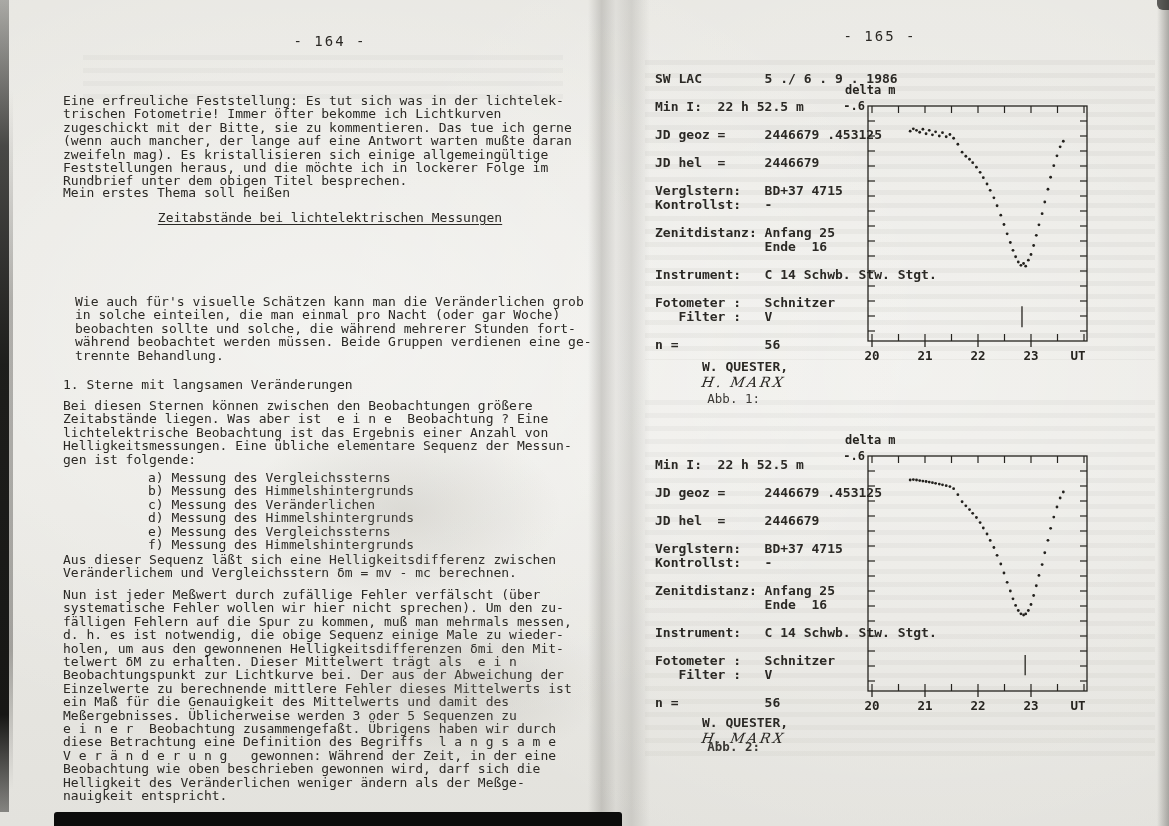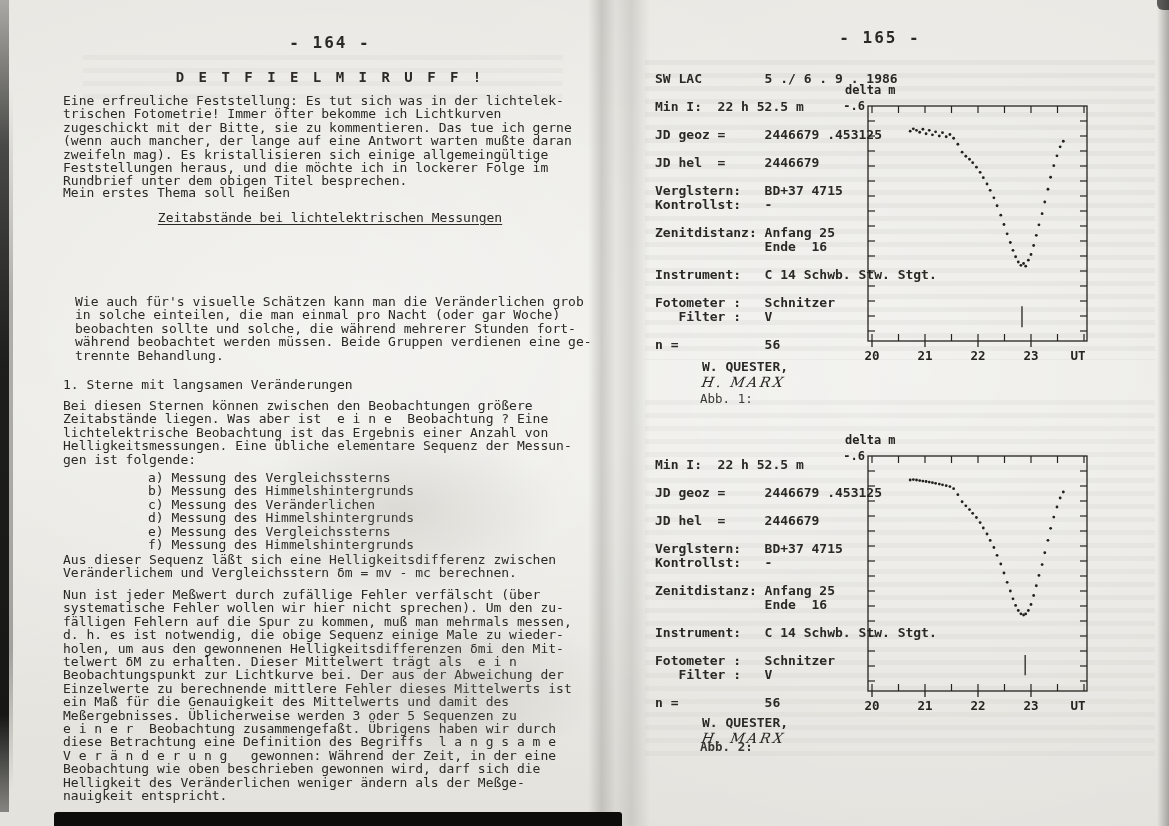--- a/index.html
+++ b/index.html
@@ -16,32 +16,32 @@
       linear-gradient(180deg,#e8e7e2 0%,#eae9e4 55%,#e3e2dd 100%);
   }
   .ink{color:#2b2925;}
   .pre{white-space:pre-wrap;}
   .page-col{position:absolute;top:0;}
   #p164{left:63px;width:534px;height:826px;}
   #p165{left:640px;width:529px;height:826px;}
   .abs{position:absolute;}
   .body-text{font-size:13px;line-height:13.4px;letter-spacing:0;}
   .center{width:100%;text-align:center;}
-  .page-num{font-size:16px;font-weight:700;letter-spacing:2px;}
+  .page-num{font-size:14px;font-weight:400;letter-spacing:2px;}
   .doc-title{font-size:14px;font-weight:700;letter-spacing:3px;}
   .underline{ text-decoration:underline; text-underline-offset:2px;}
   .bold{font-weight:400;}
   .info-block{font-size:13px;line-height:14px;font-weight:700;white-space:pre;}
   .observers{font-size:13px;font-weight:700;white-space:pre;}
   .sig{
     font-family:"DejaVu Serif", serif;font-style:italic;font-weight:400;
     font-size:14px;letter-spacing:2.5px;display:inline-block;transform:skewX(-10deg);
   }
   .caption{display:flex;font-size:12.5px;line-height:14px;color:#3a3834;}
-  .caption .cap-label{width:60px;flex:none;}
+  .caption .cap-label{width:60px;flex:none;text-align:right;}
   .caption .cap-text{white-space:pre-wrap;}
   svg.chart{overflow:visible;}
   svg.chart text{font-family:"DejaVu Sans Mono",monospace;font-weight:700;fill:#26241f;}
 
   
   .edge-left{
     position:absolute;left:0;top:0;width:9px;height:812px;
     background:linear-gradient(180deg,
       rgba(25,25,22,.30) 0%, rgba(18,18,16,.75) 18%,
       rgba(12,12,10,.92) 45%, rgba(12,12,10,.95) 88%, rgba(18,18,16,.45) 100%);
@@ -73,21 +73,20 @@
     background:radial-gradient(ellipse at center, rgba(150,147,136,.22), rgba(150,147,136,0) 70%);}
 </style>
 </head>
 <body>
 
 <div id="scan">
 
   <div id="p164" class="page-col ink">
     <div class="abs center page-num" style="top:33px;">- 164 -</div>
 
-    <div class="abs center doc-title" style="top:69px;">D E T   F I E L   M I R   U F F !</div>
 
     <div class="abs pre body-text" style="top:94px;left:0;width:534px;">Eine erfreuliche Feststellung: Es tut sich was in der lichtelek-
 trischen Fotometrie! Immer öfter bekomme ich Lichtkurven
 zugeschickt mit der Bitte, sie zu kommentieren. Das tue ich gerne
 (wenn auch mancher, der lange auf eine Antwort warten mußte daran
 zweifeln mag). Es kristallisieren sich einige allgemeingültige
 Feststellungen heraus, und die möchte ich in lockerer Folge im
 Rundbrief unter dem obigen Titel besprechen.</div>
 
     <div class="abs body-text" style="top:186px;left:0;">Mein erstes Thema soll heißen</div>

